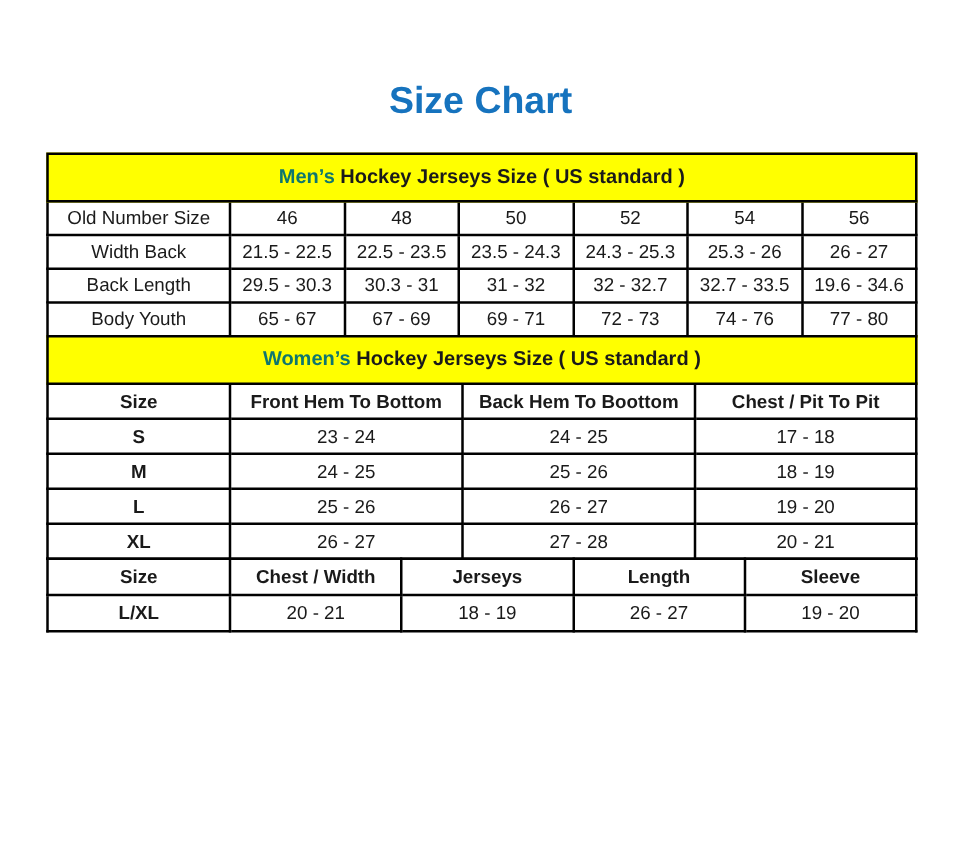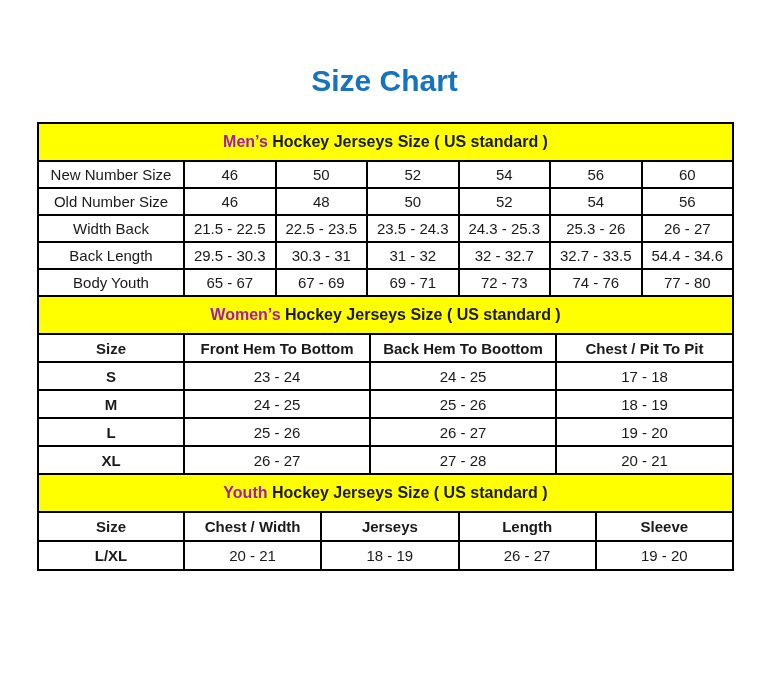--- a/index.html
+++ b/index.html
@@ -22,21 +22,21 @@
   .chart > *:not(:first-child) { margin-top: -2px; }
   .band {
     background: #FFFF00;
     border: 2px solid #000;
     height: 40px;
     display: flex; align-items: center; justify-content: center;
     font-weight: 700; font-size: 16px;
     position: relative; z-index: 2;
   }
   .bandtext { white-space: pre-wrap; }
-  .accent { color: #a21caf; }
+  .accent { color: #0f766e; }
   table.tbl {
     border-collapse: collapse;
     width: 697px;
     table-layout: fixed;
     font-size: 15px;
     text-align: center;
   }
   .tbl th, .tbl td {
     border: 2px solid #000;
     padding: 0 2px;
@@ -73,29 +73,20 @@
       <col style="width:146px">
       <col>
         <col>
         <col>
         <col>
         <col>
         <col>
     </colgroup>
     <tbody>
     <tr>
-      <td class="rowlabel">New Number Size</td>
-      <td>46</td>
-      <td>50</td>
-      <td>52</td>
-      <td>54</td>
-      <td>56</td>
-      <td>60</td>
-    </tr>
-    <tr>
       <td class="rowlabel">Old Number Size</td>
       <td>46</td>
       <td>48</td>
       <td>50</td>
       <td>52</td>
       <td>54</td>
       <td>56</td>
     </tr>
     <tr>
       <td class="rowlabel">Width Back</td>
@@ -106,21 +97,21 @@
       <td>25.3 - 26</td>
       <td>26 - 27</td>
     </tr>
     <tr>
       <td class="rowlabel">Back Length</td>
       <td>29.5 - 30.3</td>
       <td>30.3 - 31</td>
       <td>31 - 32</td>
       <td>32 - 32.7</td>
       <td>32.7 - 33.5</td>
-      <td>54.4 - 34.6</td>
+      <td>19.6 - 34.6</td>
     </tr>
     <tr>
       <td class="rowlabel">Body Youth</td>
       <td>65 - 67</td>
       <td>67 - 69</td>
       <td>69 - 71</td>
       <td>72 - 73</td>
       <td>74 - 76</td>
       <td>77 - 80</td>
     </tr>
@@ -165,23 +156,20 @@
     </tr>
     <tr>
       <td class="sizelabel">XL</td>
       <td>26 - 27</td>
       <td>27 - 28</td>
       <td>20 - 21</td>
     </tr>
   </tbody>
     </table>
 
-  <div class="band">
-    <div class="bandtext"><span class="accent">Youth</span><span> Hockey Jerseys Size ( US standard )</span></div>
-  </div>
 
   <table class="tbl youth">
     <colgroup>
       <col style="width:146px">
       <col>
         <col>
         <col>
         <col>
     </colgroup>
     <tbody>

